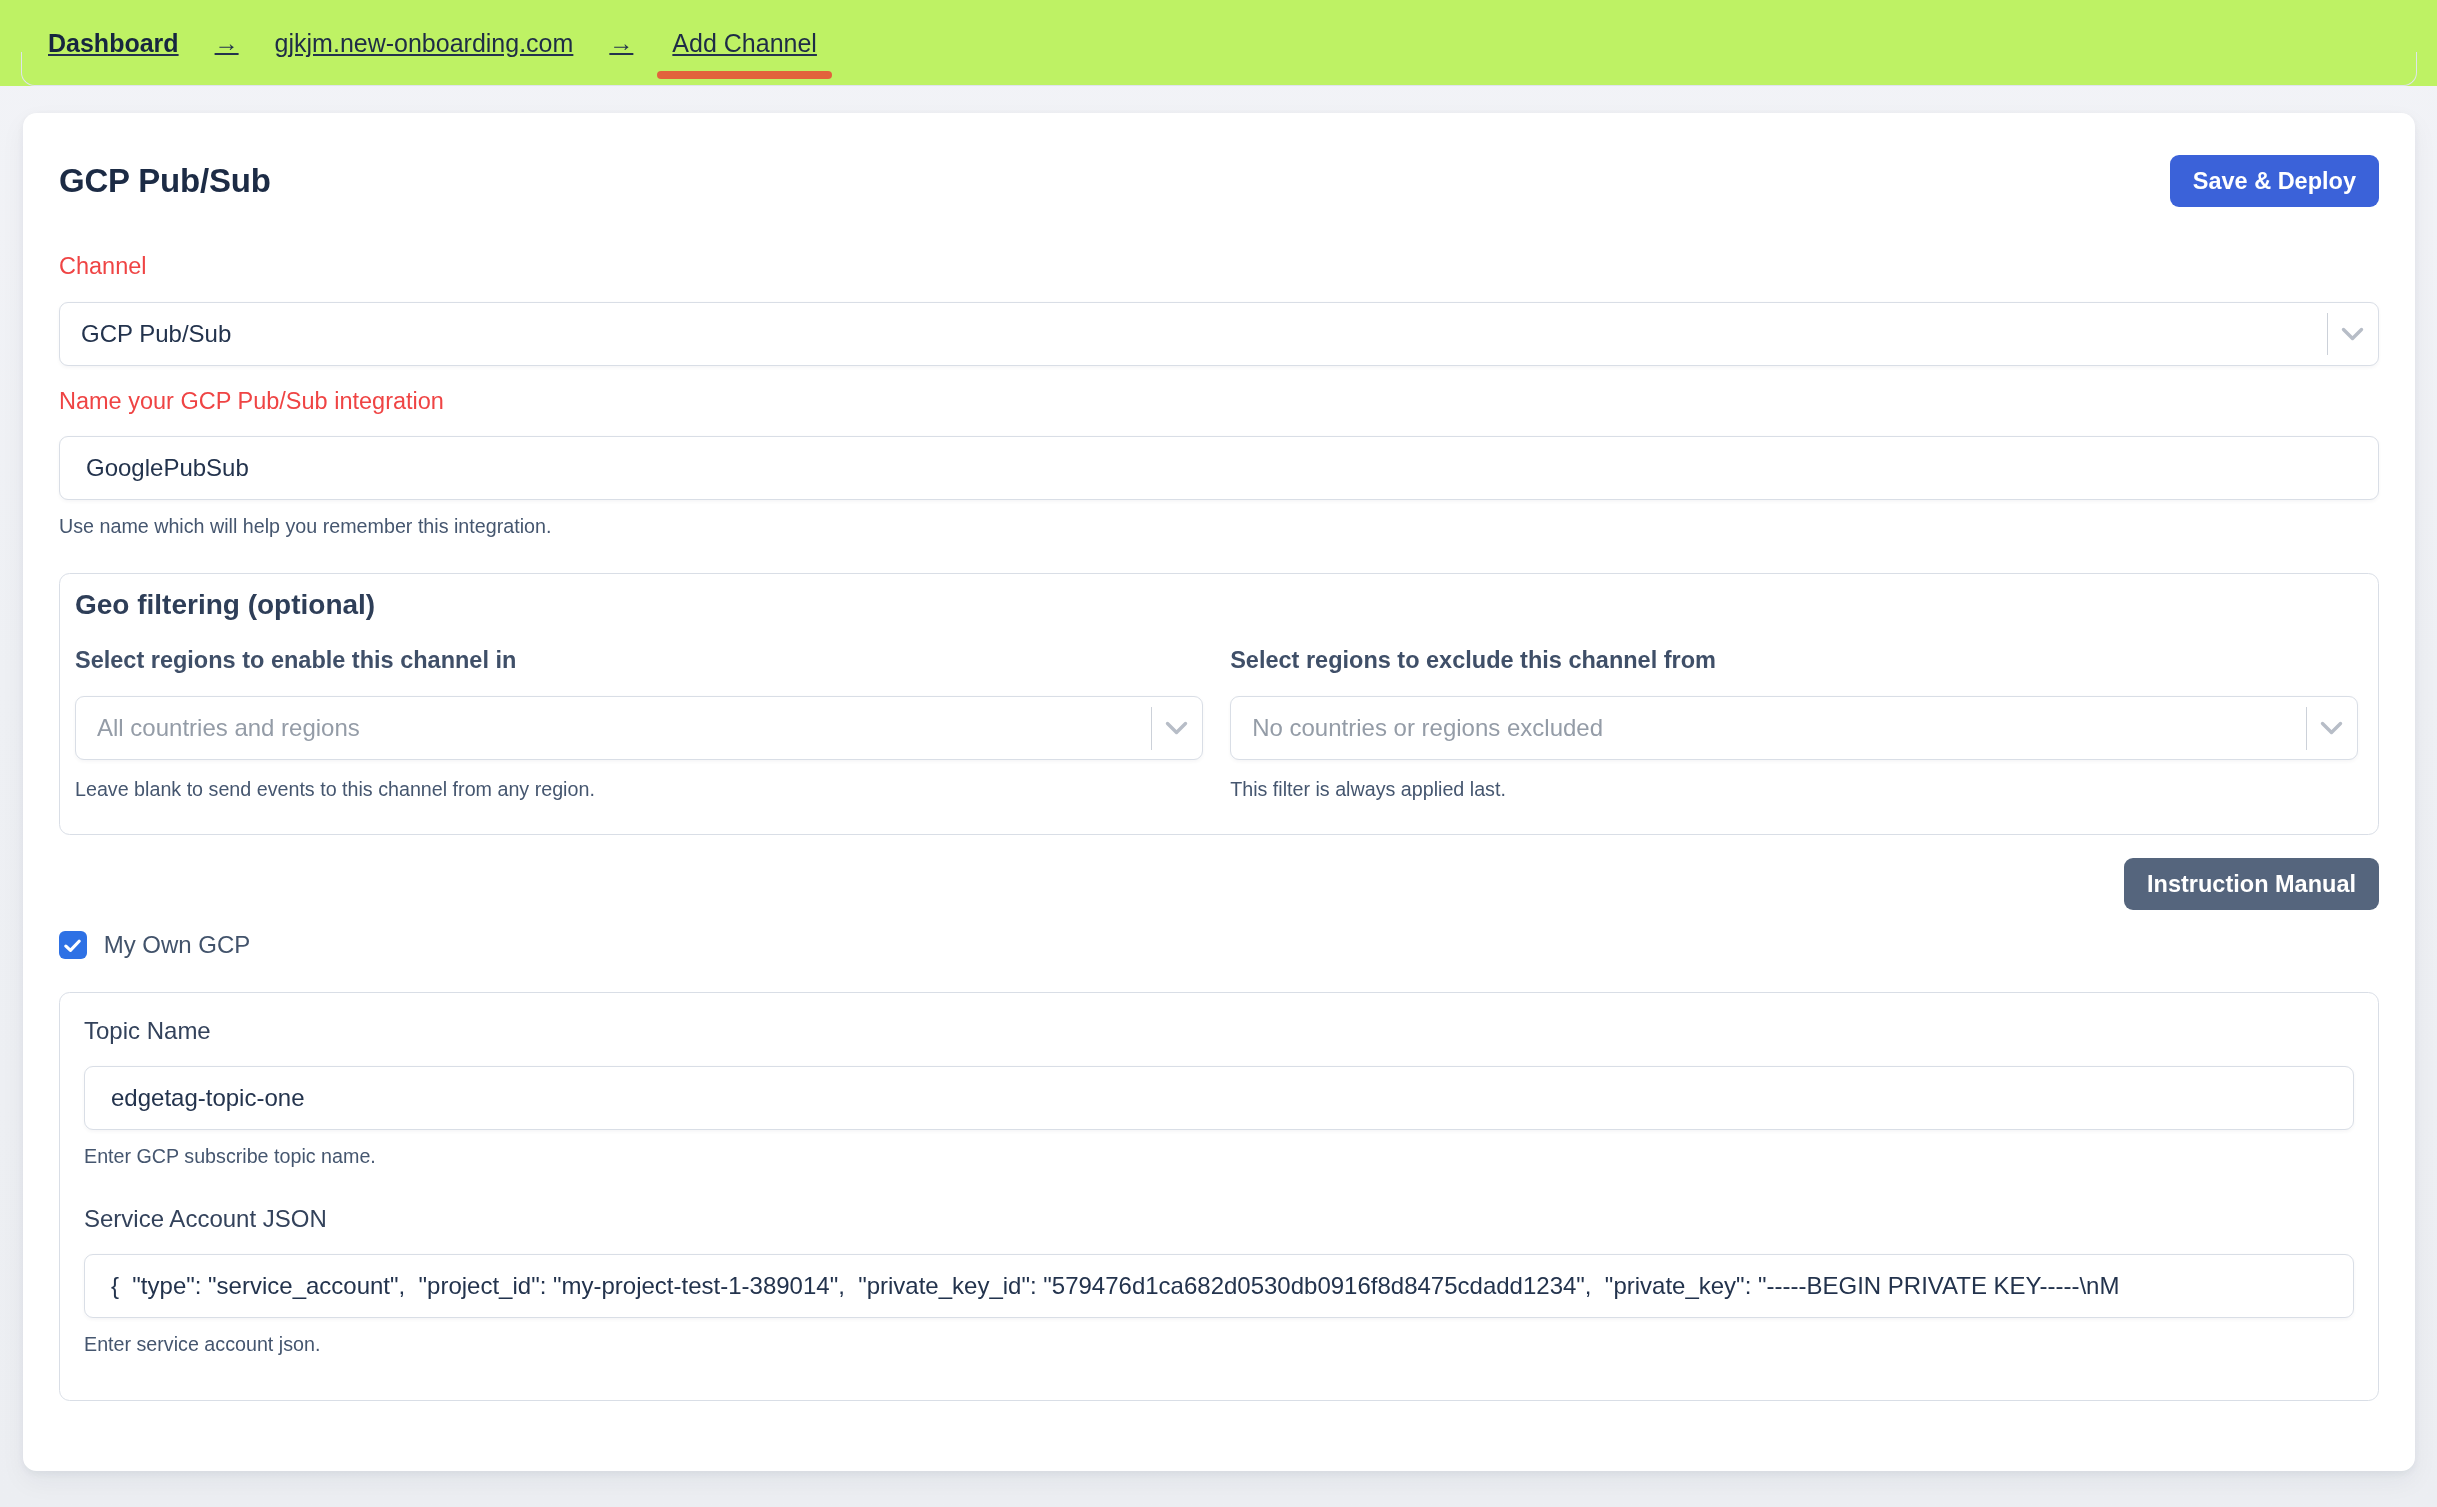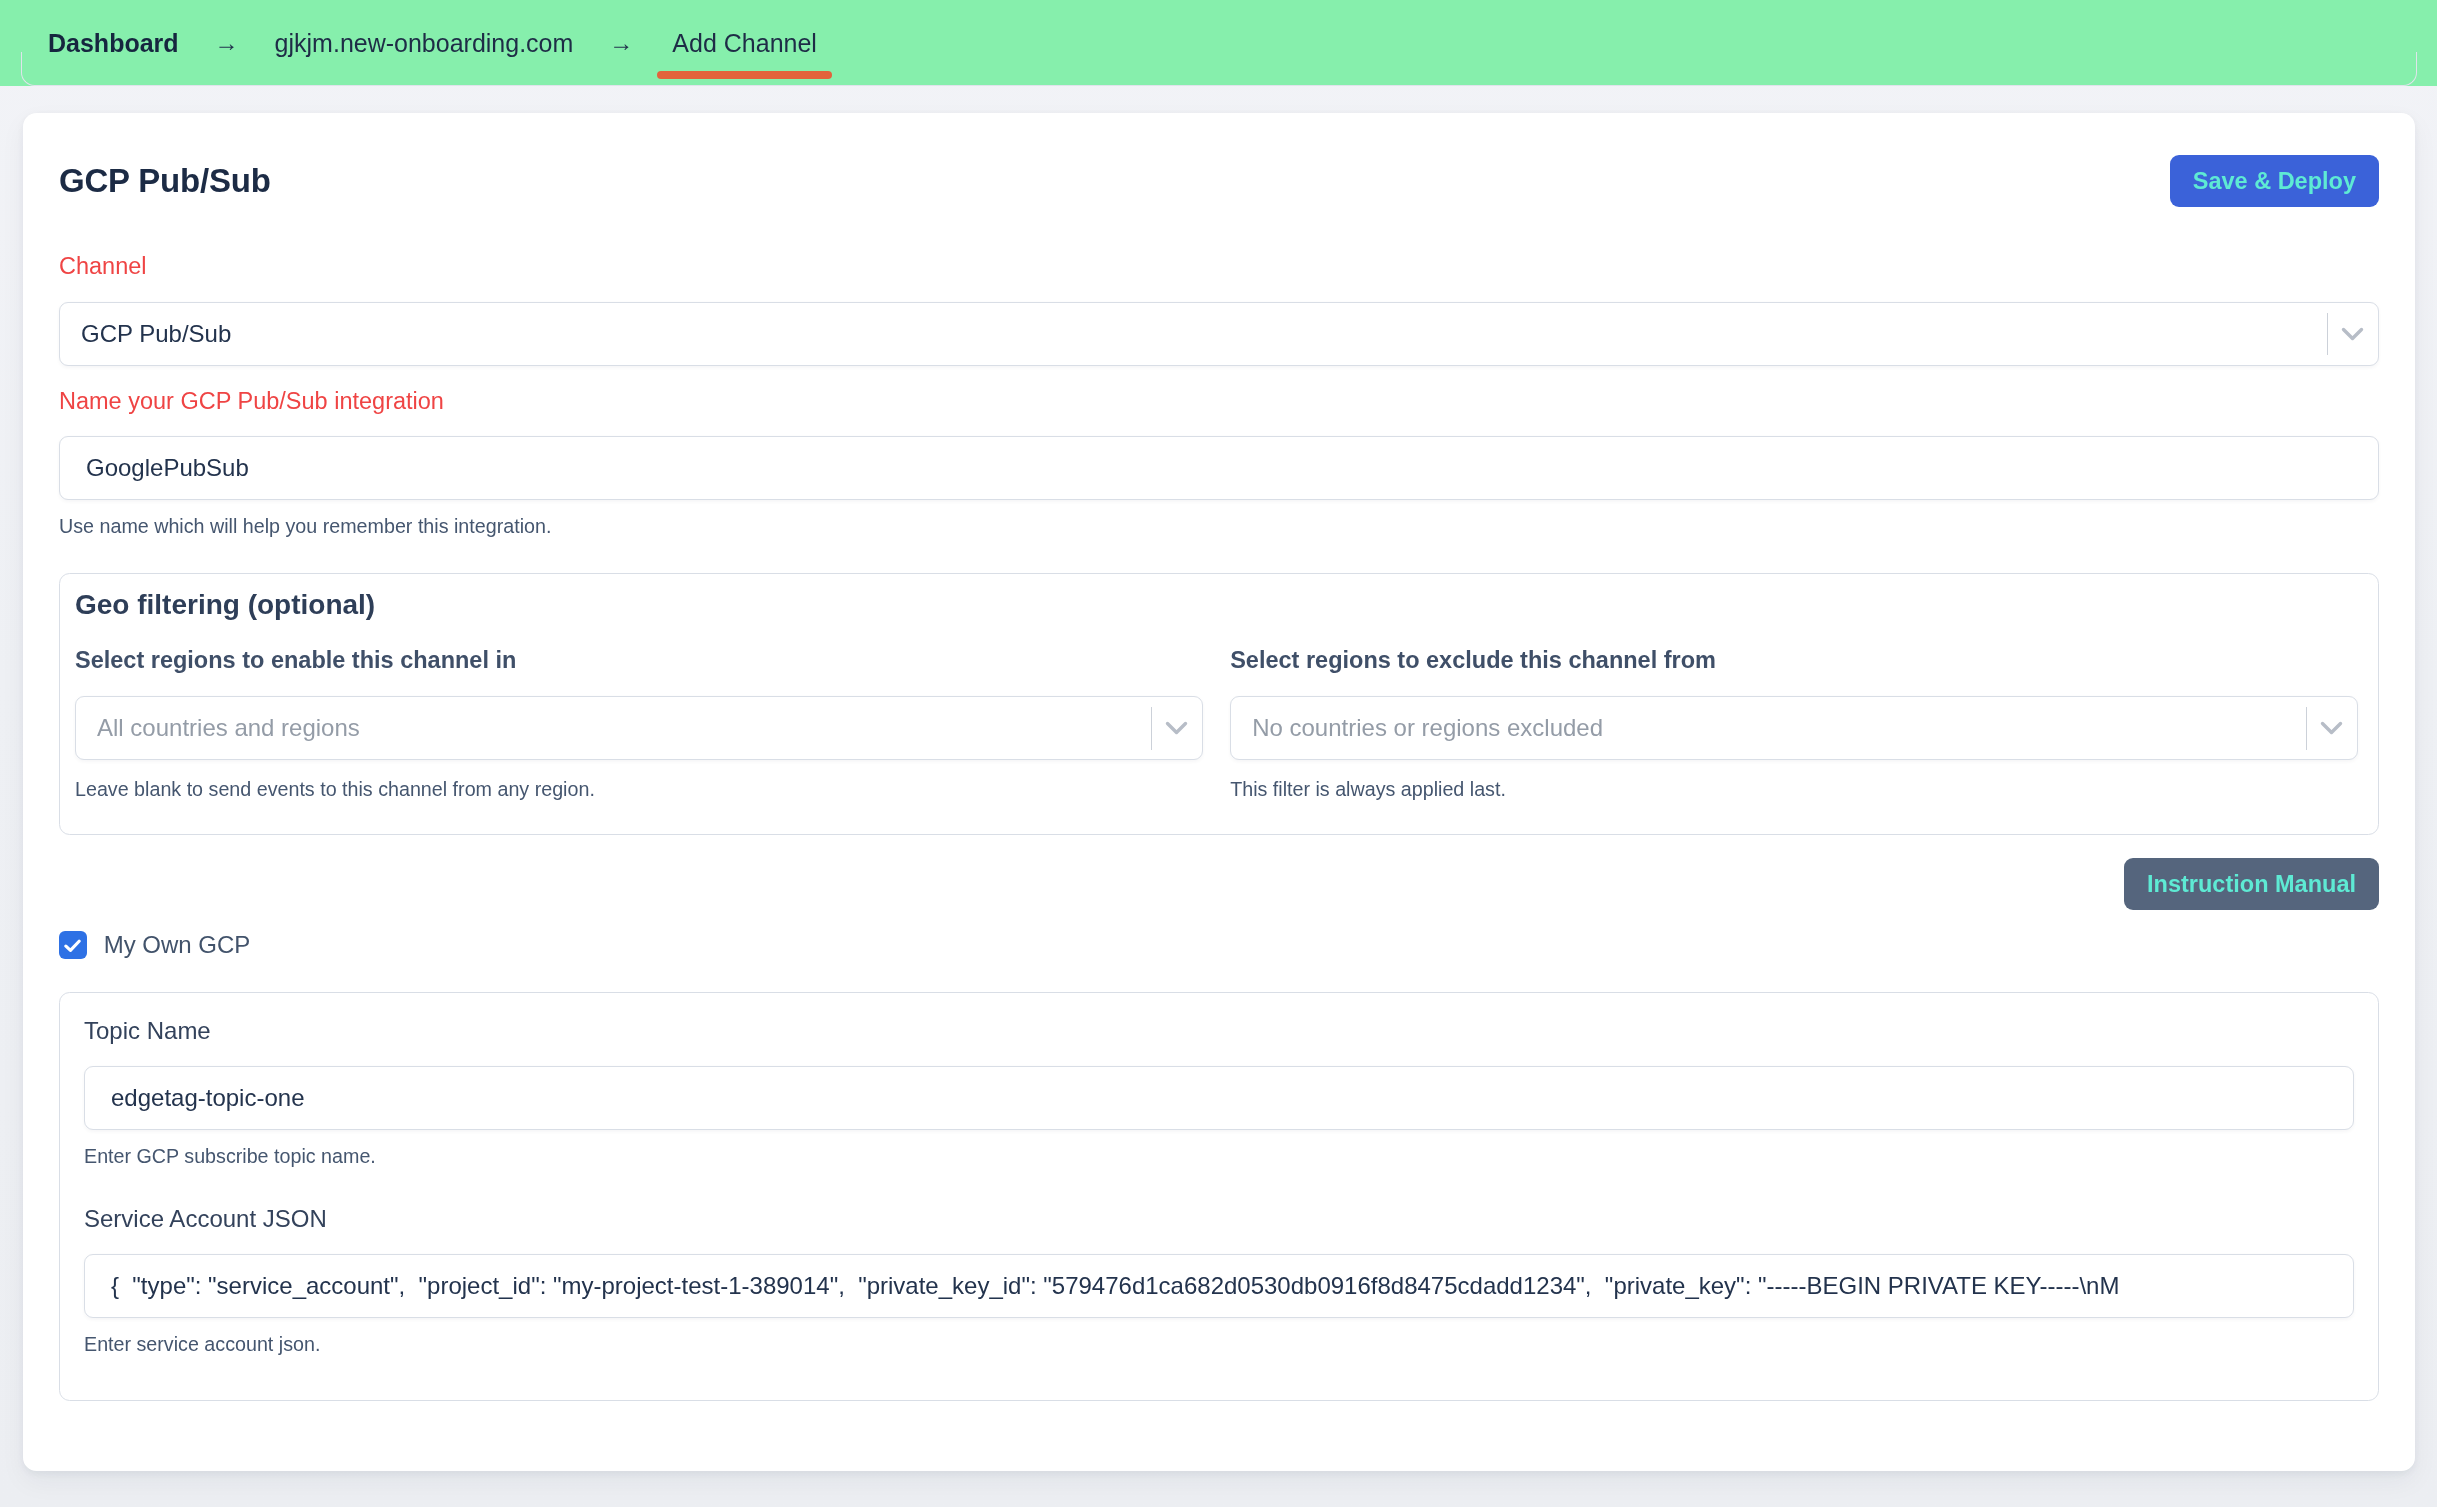--- a/index.html
+++ b/index.html
@@ -7,22 +7,22 @@
   body {
     width:2438px; height:1508px;
     background:linear-gradient(180deg,#f2f3f7 0%, #eef0f4 45%, #eceef2 100%);
     font-family:"Liberation Sans", sans-serif;
     color:#23334d;
     overflow:hidden;
   }
 
   
   .topbar {
-    position:relative; height:86px; background:#86efac;
-    display:flex; align-items:center; padding-left:48px; gap:36px;
+    position:relative; height:86px; background:#bef264;
+    display:flex; align-items:center; padding-left:48px; gap:36px;text-decoration:underline;
   }
   .topbar-frame {
     position:absolute; left:21px; right:21px; top:52px; bottom:0;
     border:1.5px solid #dfe4eb; border-top:none;
     border-radius:0 0 13.6px 13.6px; pointer-events:none;
   }
   .crumb { font-size:25px; color:#1e2c46; white-space:nowrap; }
   .crumb-bold { font-weight:700; color:#16263f; }
   .crumb-sep { font-size:24px; color:#22324c; }
   .crumb-active { position:relative; height:86px; display:flex; align-items:center; padding:0 3px; }
@@ -36,21 +36,21 @@
     margin:27px 23px 0; height:1358px;
     background:#ffffff; border-radius:13.6px;
     box-shadow:0 2.3px 7.6px rgba(25,39,68,0.05), 0 10.6px 26px rgba(25,39,68,0.05);
     padding:42px 36px 0;
     overflow:hidden;
   }
   .card-header { display:flex; justify-content:space-between; align-items:center; height:52px; }
   .page-title { font-size:33px; font-weight:700; color:#1c2b45; letter-spacing:-0.2px; }
 
   .btn { border:none; cursor:pointer; height:52px; border-radius:9px;
-         font-family:inherit; font-size:23.5px; font-weight:600; color:#5eead4;
+         font-family:inherit; font-size:23.5px; font-weight:600; color:#ffffff;
          padding:0 23px; display:inline-flex; align-items:center; }
   .btn-primary { background:#3b62d9; }
   .btn-slate   { background:#55657d; }
 
   .field-label { font-size:23.5px; font-weight:500; color:#ef4444; line-height:29px; }
   .mt-title { margin-top:45px; }
 
   .select {
     margin-top:21px; height:64px; width:100%;
     border:1.5px solid #d9dee6; border-radius:9px; background:#fff;

